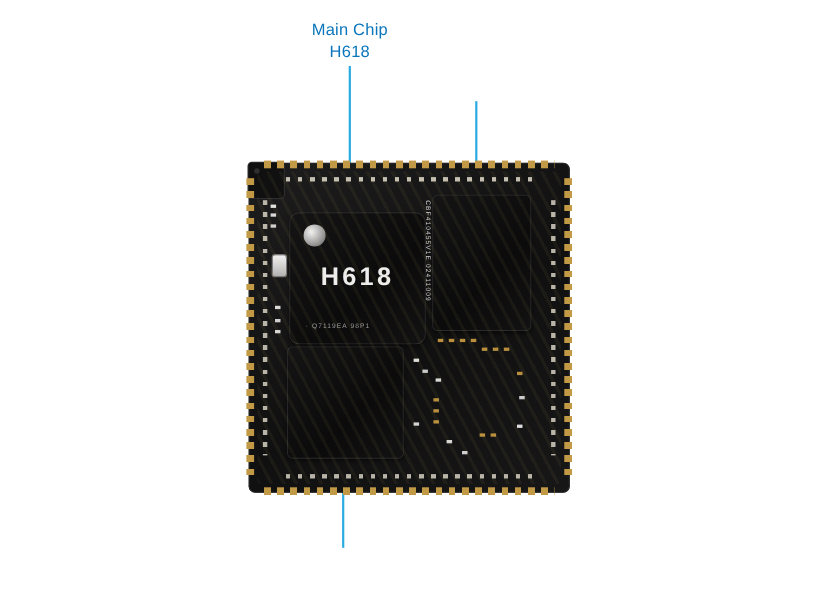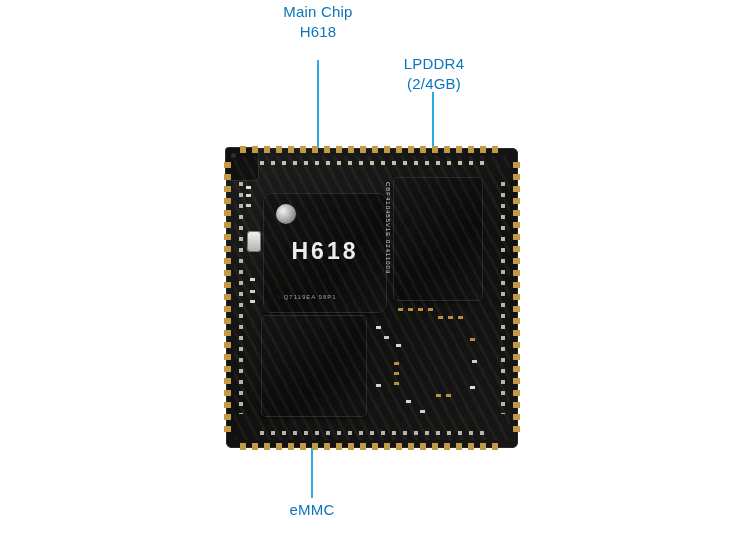--- a/index.html
+++ b/index.html
@@ -4,21 +4,21 @@
 <style>
   html,body { margin:0; padding:0; background:#ffffff; }
   body { width:750px; height:554px; font-family:"Liberation Sans", sans-serif; }
   .stage { position:relative; width:750px; height:554px; background:#ffffff; overflow:hidden; }
 
   
   .callout-label { position:absolute; text-align:center; color:#0b76bc; font-size:15px; line-height:1.32; letter-spacing:.2px; }
   .leader { position:absolute; width:2px; background:#29abe2; }
   .leader-dot { position:absolute; width:8px; height:8px; border-radius:50%; background:#29abe2; }
 
-  .label-main  { left:238px; top:2px;  width:160px; }
+  .label-main  { left:238px; top:18px;  width:160px; }
   .line-main   { left:317px; top:60px;  height:148px; }
   .dot-main    { left:314px; top:204px; }
 
   .label-mem   { left:354px; top:54px;  width:160px; }
   .line-mem    { left:432px; top:92px;  height:118px; }
   .dot-mem     { left:429px; top:206px; }
 
   .label-sto   { left:232px; top:500px; width:160px; }
   .line-sto    { left:311px; top:377px; height:121px; }
   .dot-sto     { left:308px; top:371px; }
@@ -84,29 +84,24 @@
 
 <div class="stage">
 
   <div class="callout-label label-main">
     <div>Main Chip</div>
     <div>H618</div>
   </div>
   <div class="leader line-main"></div>
   <div class="leader-dot dot-main"></div>
 
-  <div class="callout-label label-mem">
-    <div>LPDDR4</div>
-    <div>(2/4GB)</div>
-  </div>
   <div class="leader line-mem"></div>
   <div class="leader-dot dot-mem"></div>
 
   <div class="callout-label label-sto">
-    <div>eMMC</div>
   </div>
   <div class="leader line-sto"></div>
   <div class="leader-dot dot-sto"></div>
 
   <div class="board">
     <div class="pads pads-top"></div>
     <div class="pads pads-bottom"></div>
     <div class="pads pads-left"></div>
     <div class="pads pads-right"></div>
 

